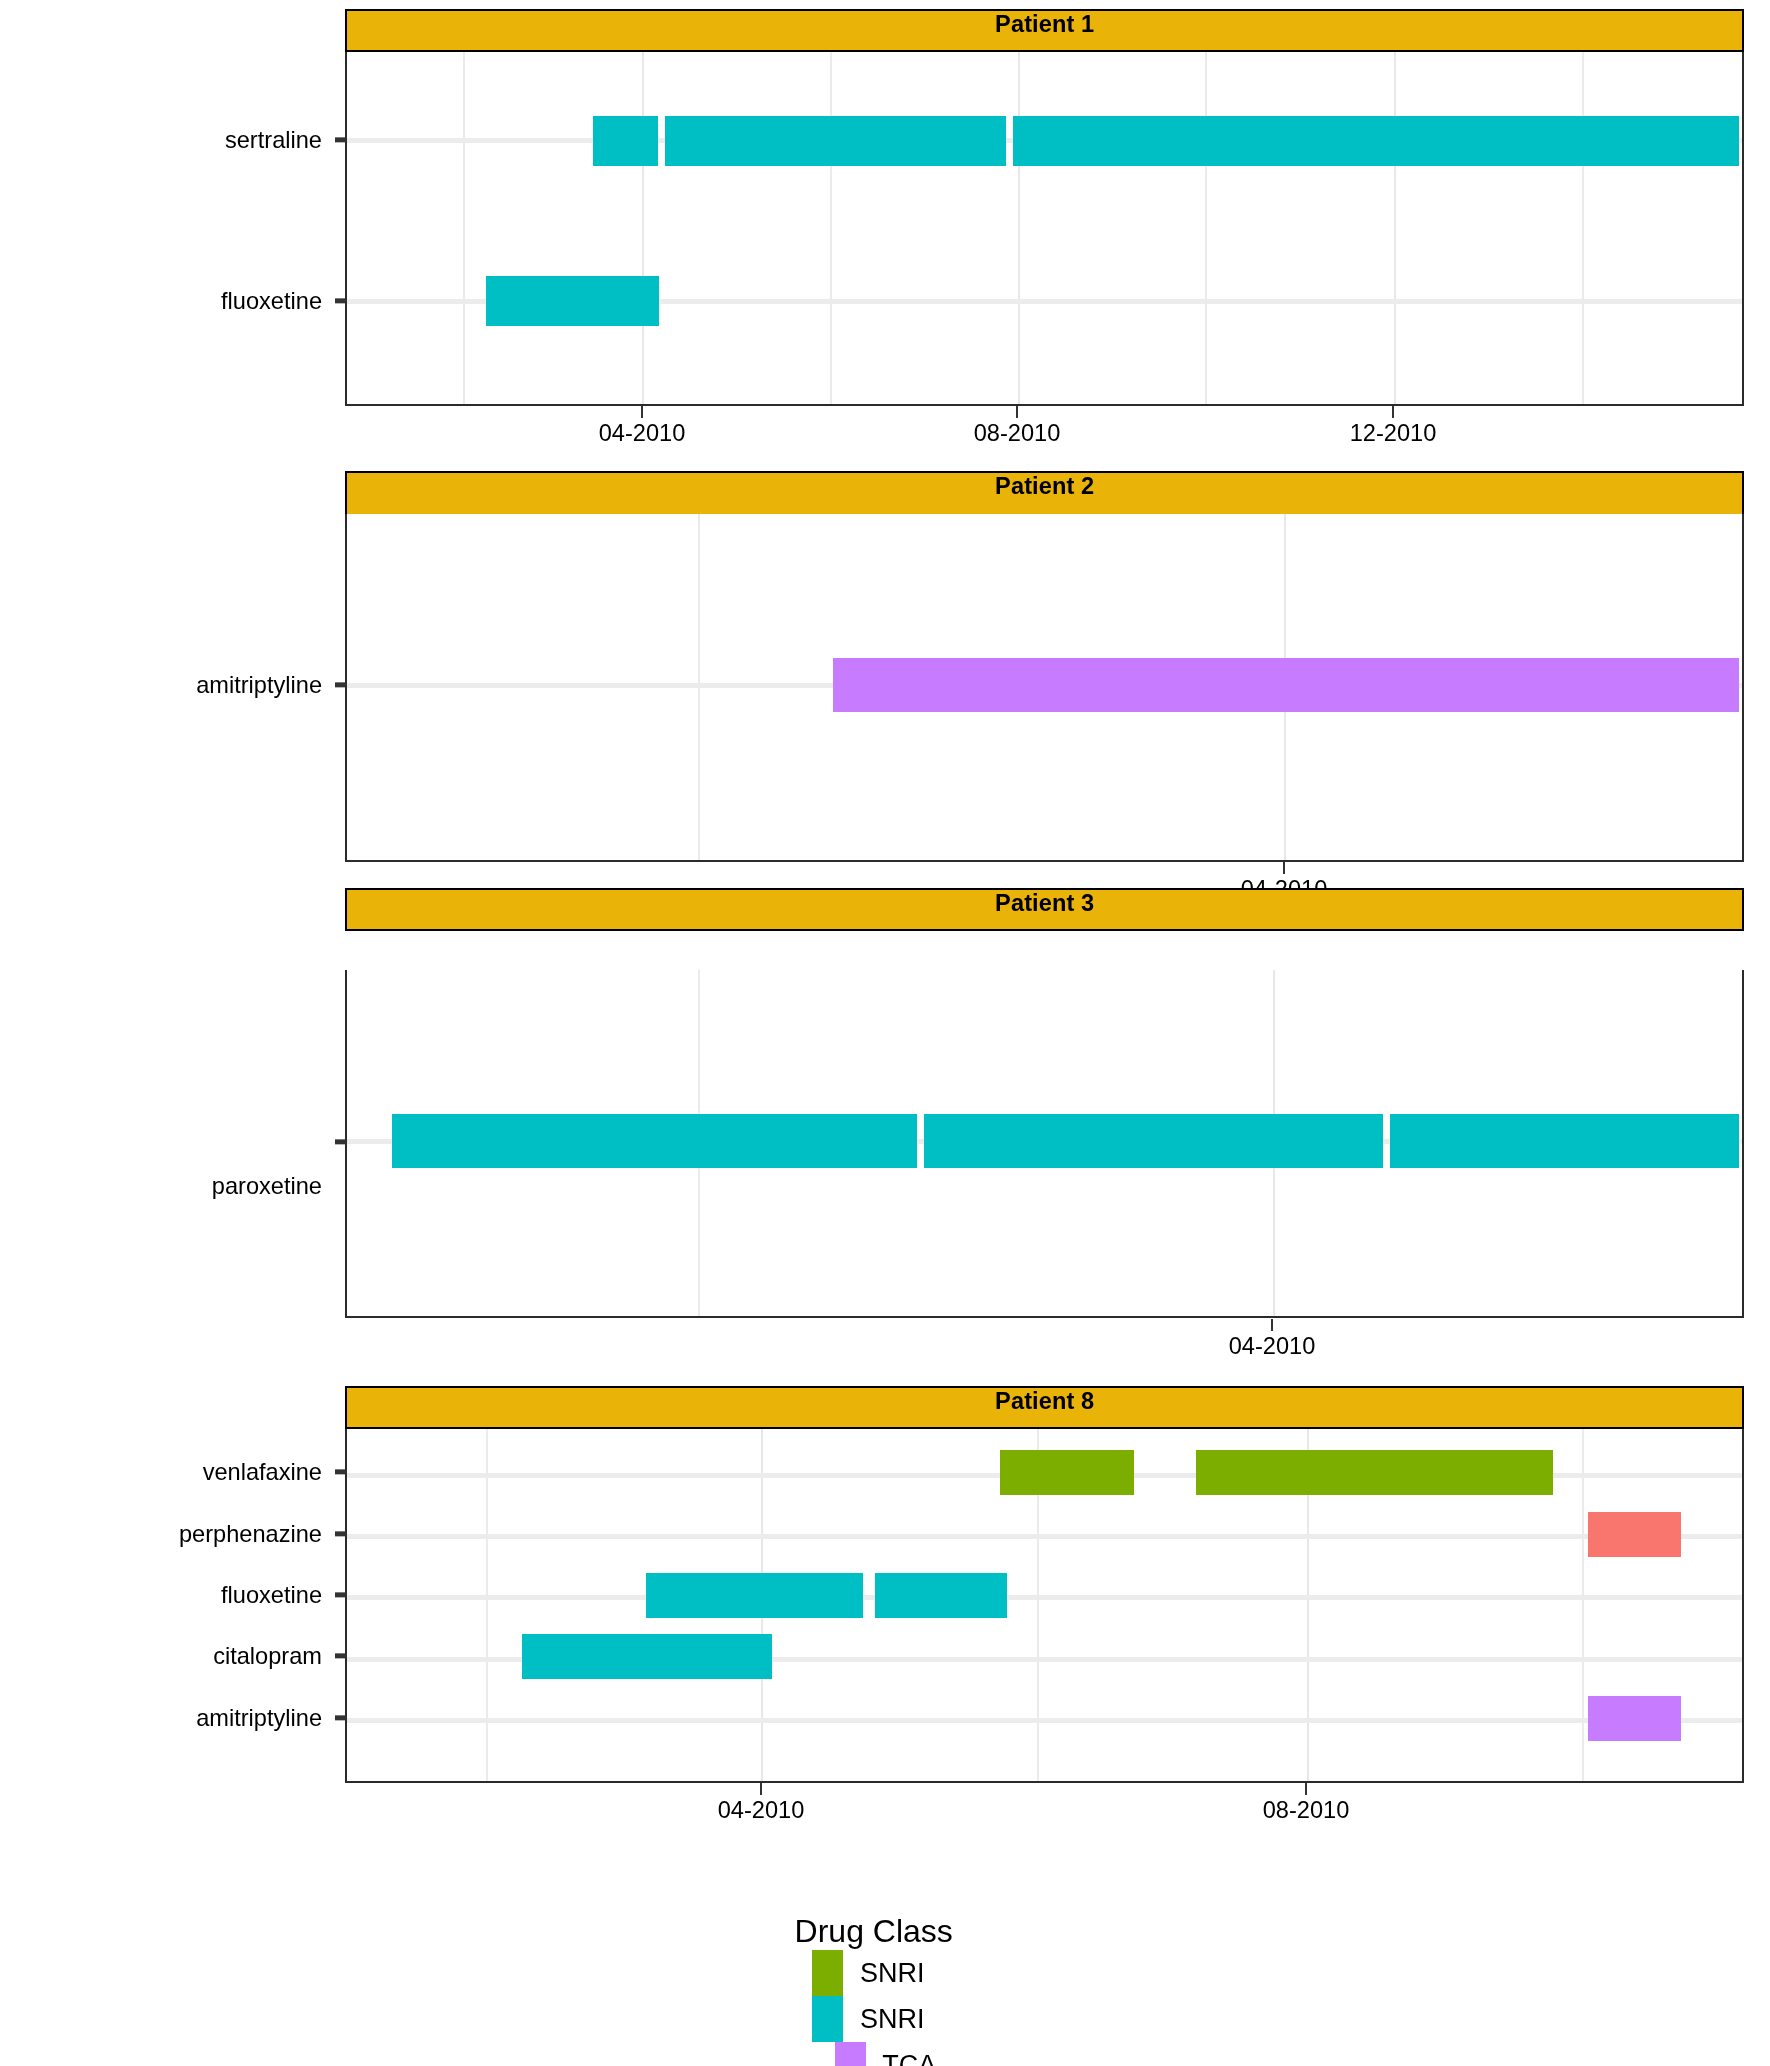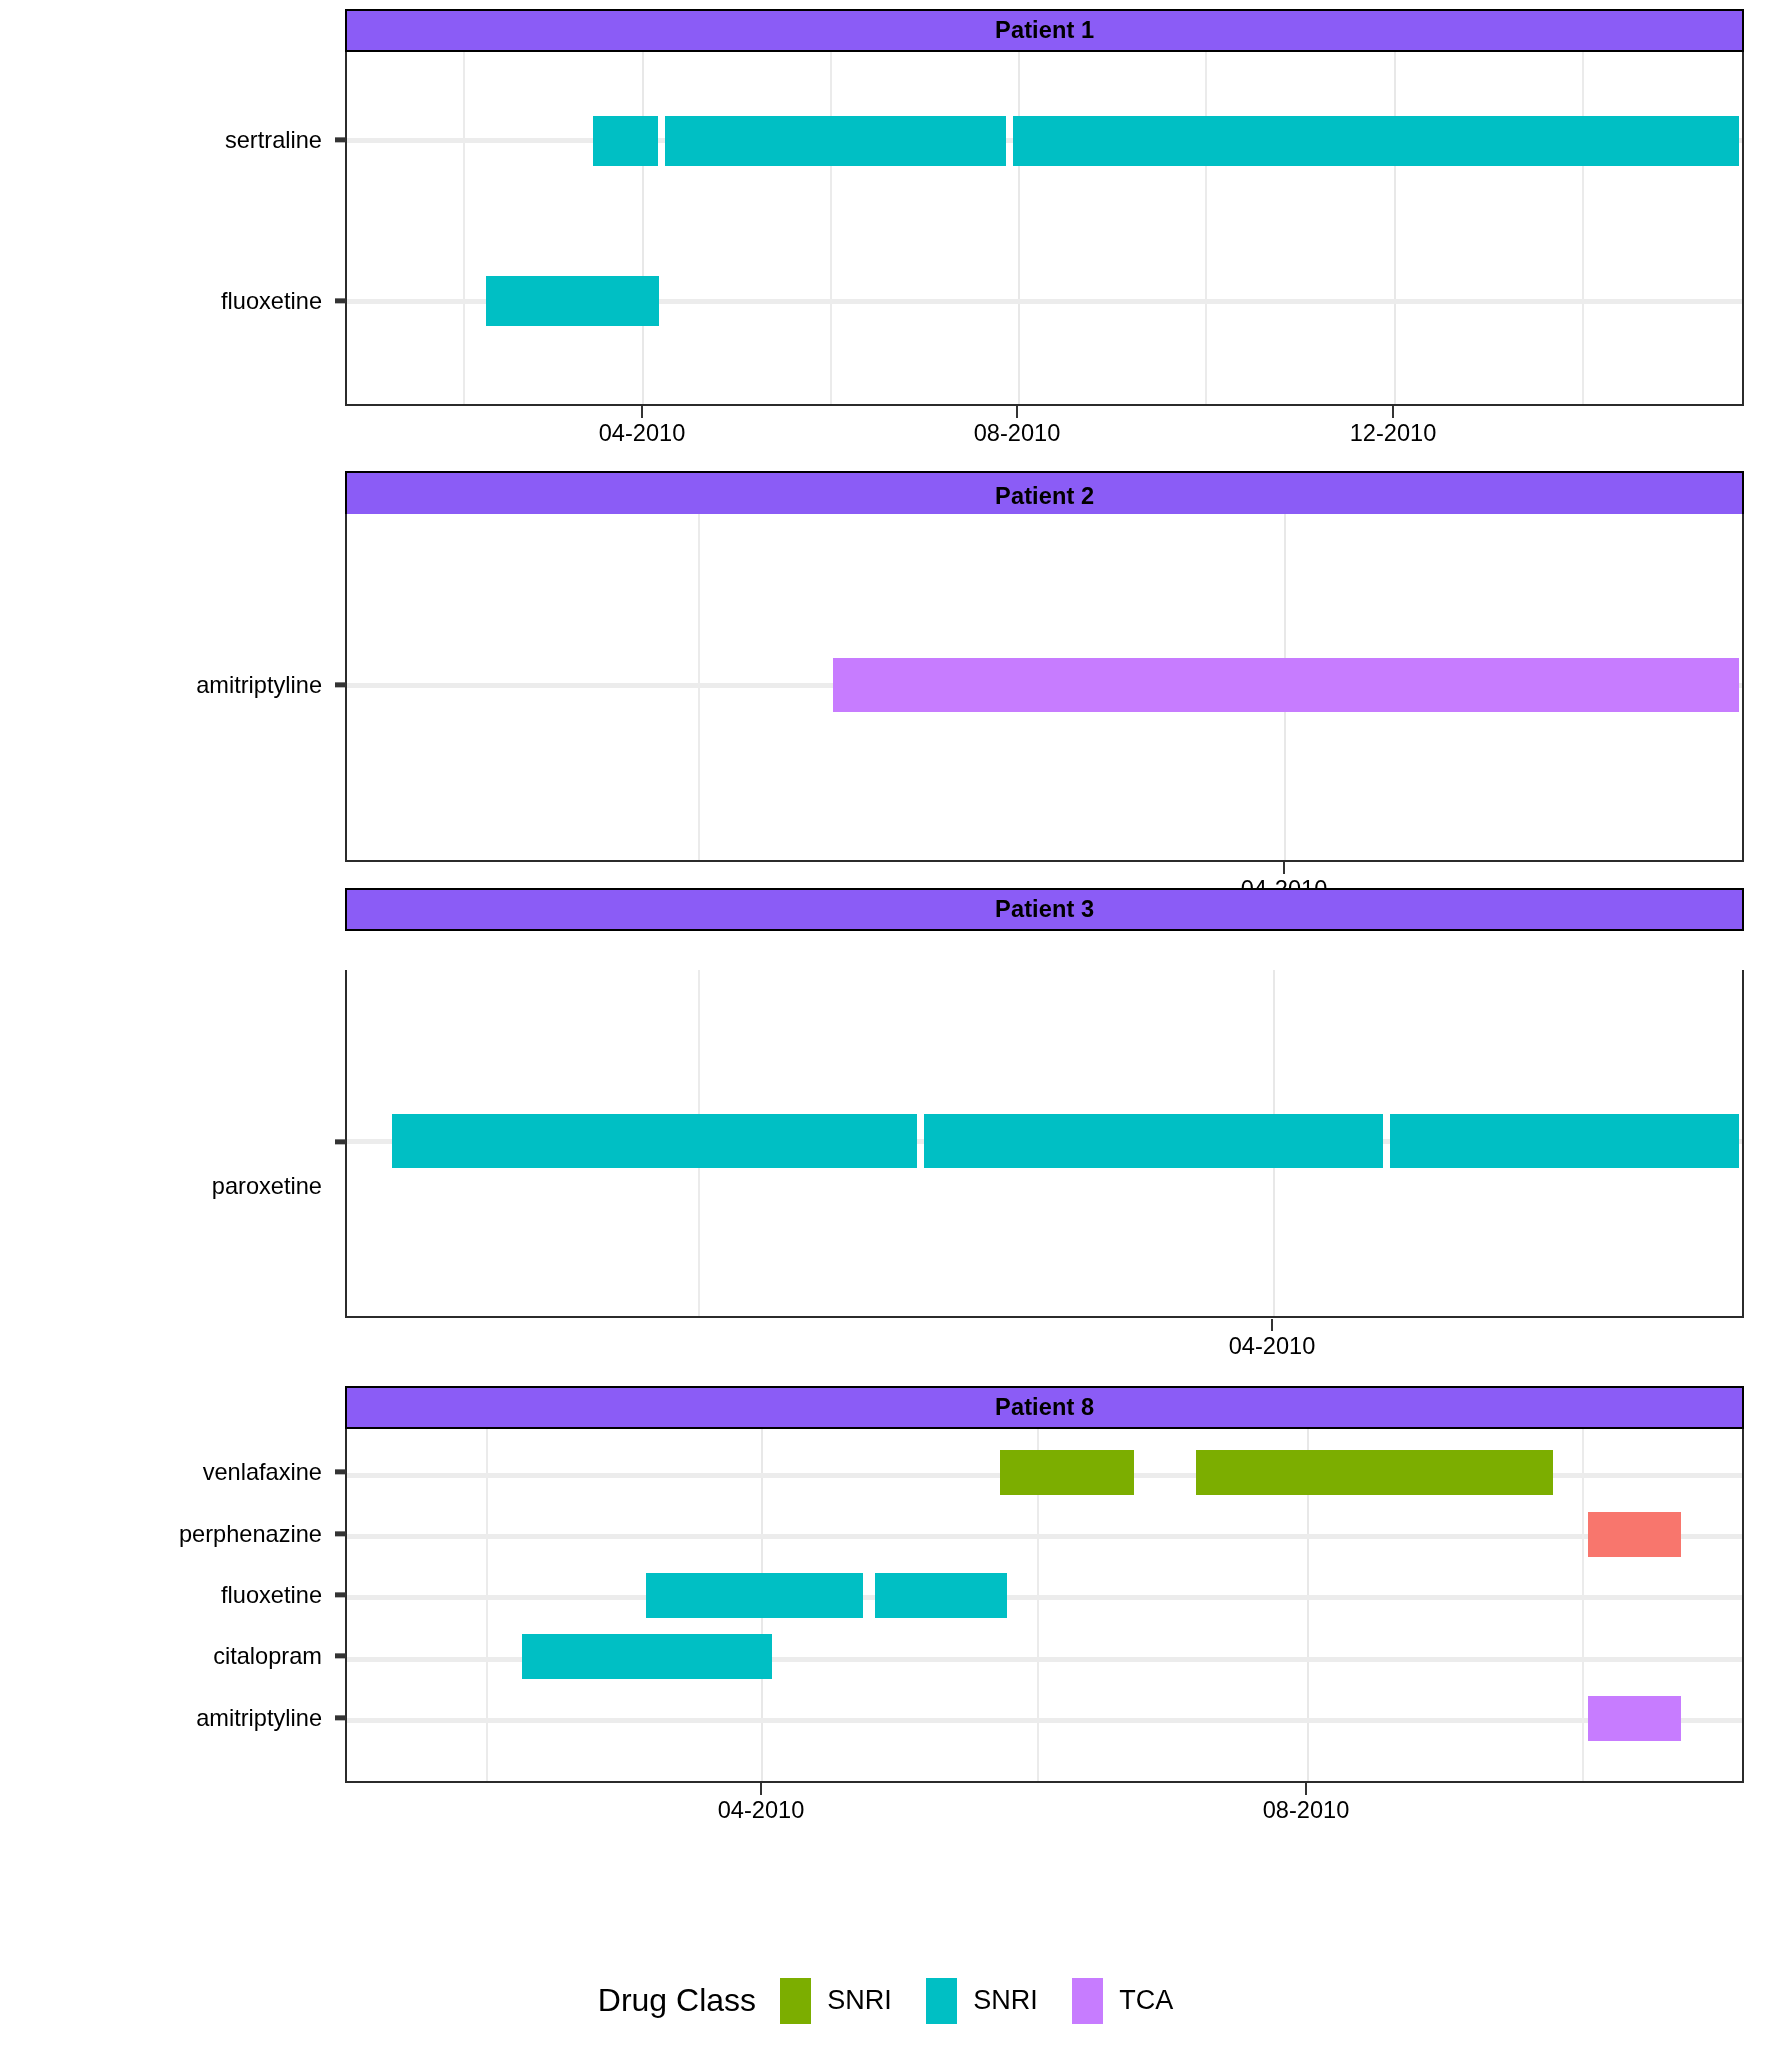--- a/index.html
+++ b/index.html
@@ -2,23 +2,23 @@
 <html style="font-size:9.4px"><head>
 <meta charset="utf-8">
 <style>
   html,body{margin:0;padding:0;background:#ffffff;}
   body{width:1771px;height:2066px;font-family:"Liberation Sans",sans-serif;color:#000;}
   .page{position:relative;width:1771px;height:2066px;}
 
   .strip{
     position:absolute;left:345px;right:26.6px;
     border:2.4px solid #000;
-    background:#8b5cf6;
+    background:#eab308;
     box-sizing:border-box;
-    display:flex;align-items:center;justify-content:center;
+    display:flex;align-items:flex-start;justify-content:center;
   }
   .strip-label{
     font-size:23.6px;font-weight:bold;color:#000;letter-spacing:0.1px;
   }
 
   .panel{
     position:absolute;left:345px;right:26.6px;
     border:2.4px solid #2b2b2b;
     border-top:none;
     background:#ffffff;
@@ -50,21 +50,21 @@
   }
 
   .axis-title{
     position:absolute;left:0;width:1771px;text-align:center;
     font-size:32px;color:#000;
   }
 
   
   .legend{
     position:absolute;left:0;width:1771px;
-    display:flex;align-items:center;justify-content:center;gap:0;
+    display:flex;align-items:center;justify-content:center;gap:0;flex-direction:column;
   }
   .legend-title{font-size:32px;color:#000;margin-right:23.6px;}
   .legend-item{display:flex;align-items:center;}
   .legend-key{width:31px;height:46px;margin-right:16.5px;}
   .legend-text{font-size:27px;color:#000;margin-right:34px;white-space:nowrap;}
 </style>
 </head>
 <body>
 
 <div class="page">

